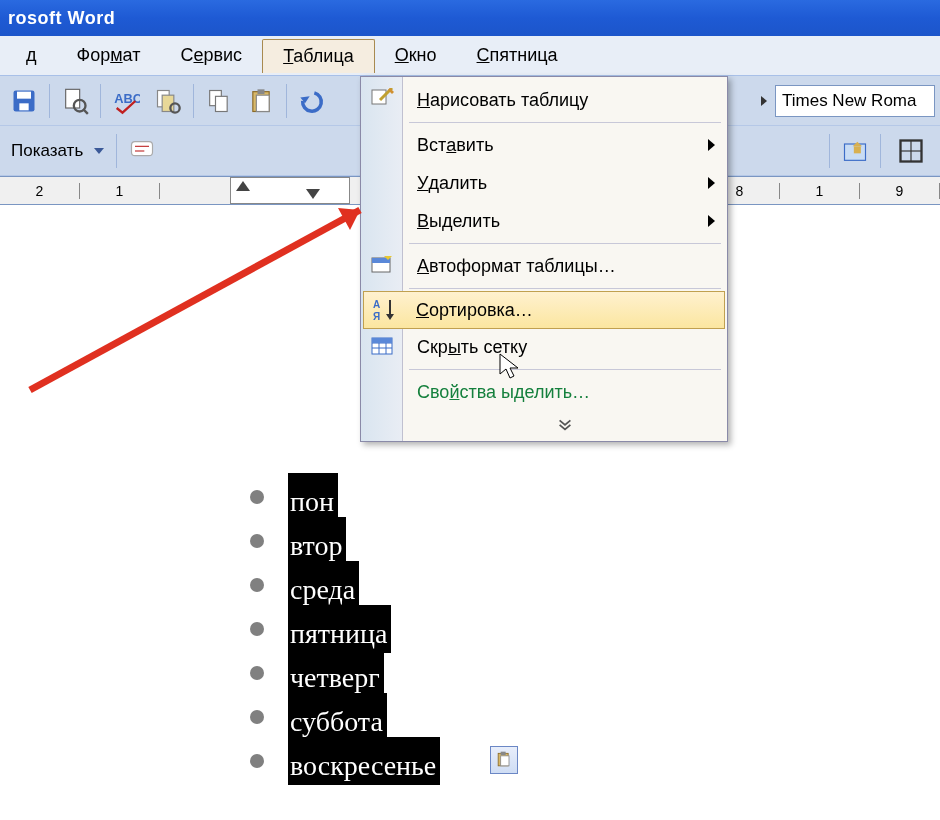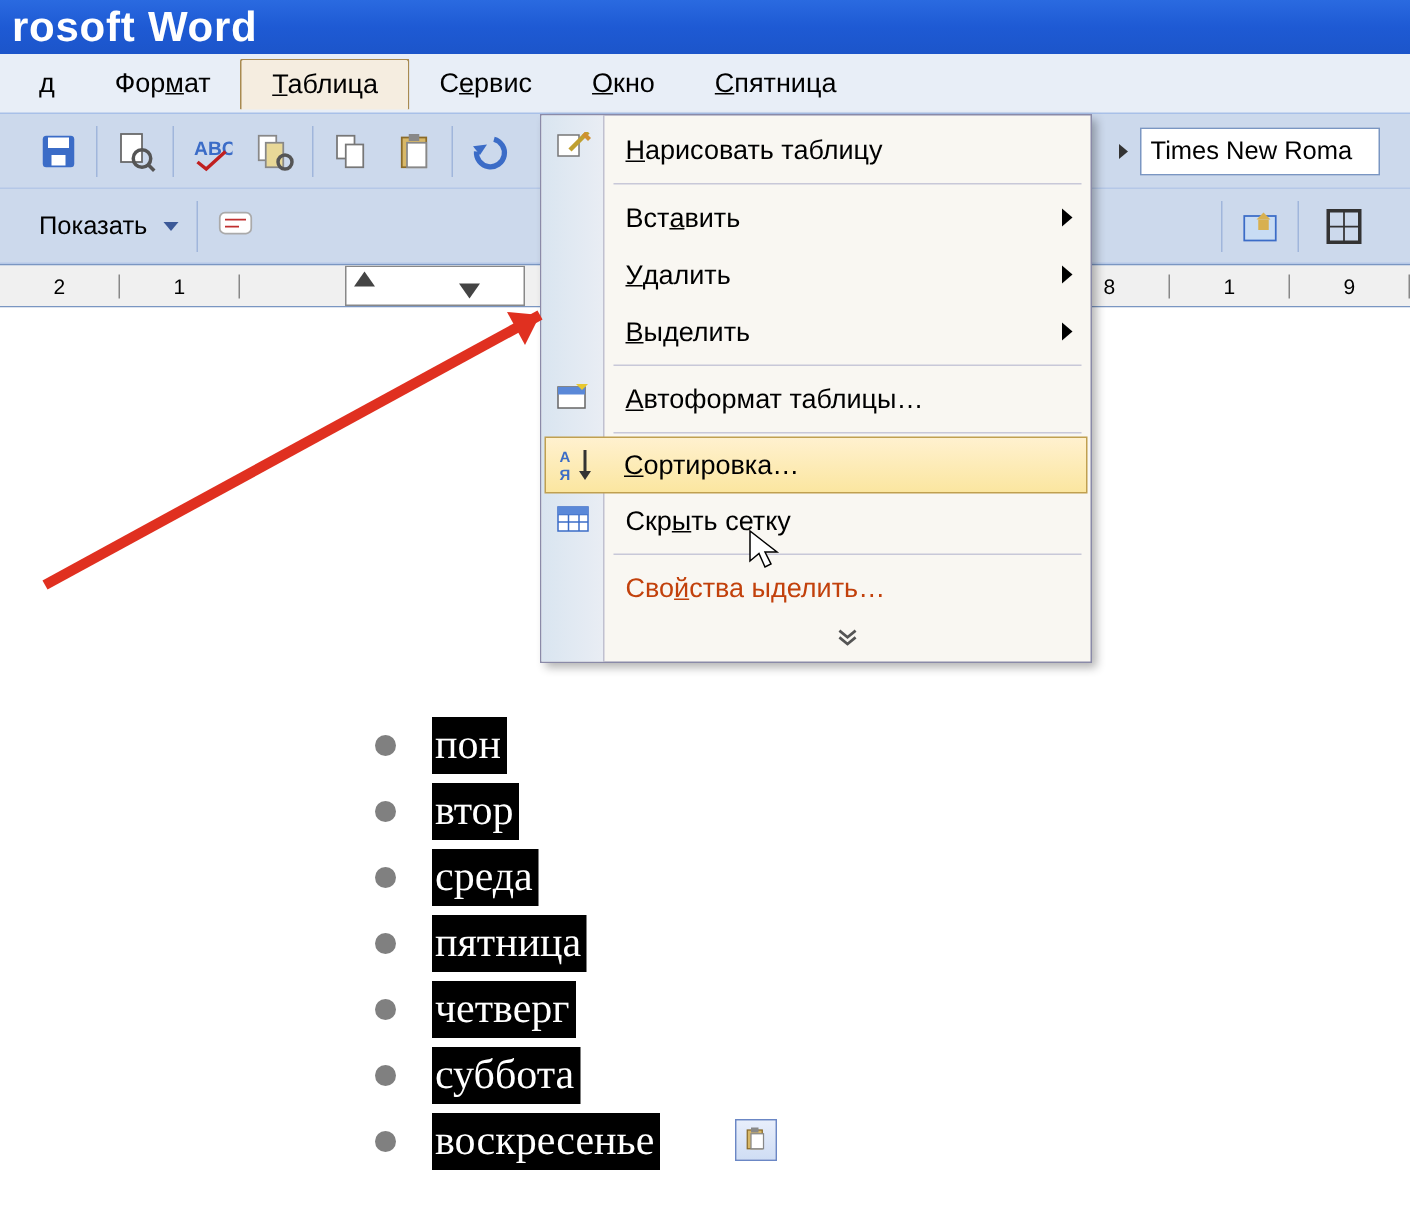--- a/index.html
+++ b/index.html
@@ -18,21 +18,21 @@
   .titlebar {
     height: 36px;
     background: linear-gradient(to bottom, #2a6ae0 0%, #1e5ad4 50%, #1c55ca 100%);
     display: flex;
     align-items: center;
     padding: 0 8px;
   }
   .titlebar span {
     color: #fff;
     font-weight: bold;
-    font-size: 28px;
+    font-size: 18px;
     letter-spacing: 0.5px;
   }
 
   
   .menubar {
     height: 40px;
     background: #e8eef7;
     border-bottom: 1px solid #a8c0e8;
     display: flex;
     align-items: center;
@@ -56,21 +56,21 @@
 
   
   .toolbar-area {
     background: #ccd9ec;
     border-bottom: 1px solid #7a96c2;
   }
   .toolbar-row {
     height: 50px;
     display: flex;
     align-items: center;
-    padding: 0 20px;
+    padding: 0 5px;
     gap: 4px;
     border-bottom: 1px solid #b5c8e7;
   }
   .tbtn {
     width: 38px;
     height: 40px;
     display: flex;
     align-items: center;
     justify-content: center;
     border-radius: 3px;
@@ -166,21 +166,21 @@
     font-size: 18px;
     color: #000;
     position: relative;
   }
   .dd-item.hover {
     background: linear-gradient(to bottom,#fff1cf,#fbe6a0);
     border: 1px solid #c0a050;
     margin: -1px 2px -1px -40px;
     padding-left: 52px;
   }
-  .dd-item.disabled { color: #c2410c; text-align: center; }
+  .dd-item.disabled { color: #15803d; text-align: center; }
   .dd-item .sub-arrow {
     position: absolute;
     right: 12px;
     border-top: 6px solid transparent;
     border-bottom: 6px solid transparent;
     border-left: 7px solid #000;
   }
   .dd-sep {
     height: 1px;
     background: #c8c8d8;
@@ -219,21 +219,21 @@
     width: 14px; height:14px;
     background:#808080;
     border-radius:50%;
     margin-right: 24px;
   }
   .sel {
     background:#000;
     color:#fff;
     font-family: "Times New Roman", serif;
     font-size: 28px;
-    padding: 2px 4px 2px 2px;
+    padding: 12px 4px 2px 2px;
     line-height: 1.2;
   }
 
   
   .red-arrow {
     position:absolute;
     left: 10px;
     top: 180px;
     pointer-events:none;
     z-index:45;
@@ -264,22 +264,22 @@
 </head>
 <body>
 
 <div class="titlebar">
   <span>rosoft Word</span>
 </div>
 
 <div class="menubar">
   <div class="menuitem"><span>д</span></div>
   <div class="menuitem"><span>Фор</span><span class="ul">м</span><span>ат</span></div>
+  <div class="menuitem"><span>С</span><span class="ul">е</span><span>рвис</span></div>
   <div class="menuitem active"><span class="ul">Т</span><span>аблица</span></div>
-  <div class="menuitem"><span>С</span><span class="ul">е</span><span>рвис</span></div>
   <div class="menuitem"><span class="ul">О</span><span>кно</span></div>
   <div class="menuitem"><span class="ul">С</span><span>пятница</span></div>
 </div>
 
 <div class="toolbar-area">
   <div class="toolbar-row">
     <div class="tbtn">
         <svg viewBox="0 0 24 24">
           <rect x="3" y="3" width="18" height="18" rx="2" fill="#3b6cc7"></rect>
           <rect x="6" y="4" width="12" height="6" fill="#fff"></rect>

